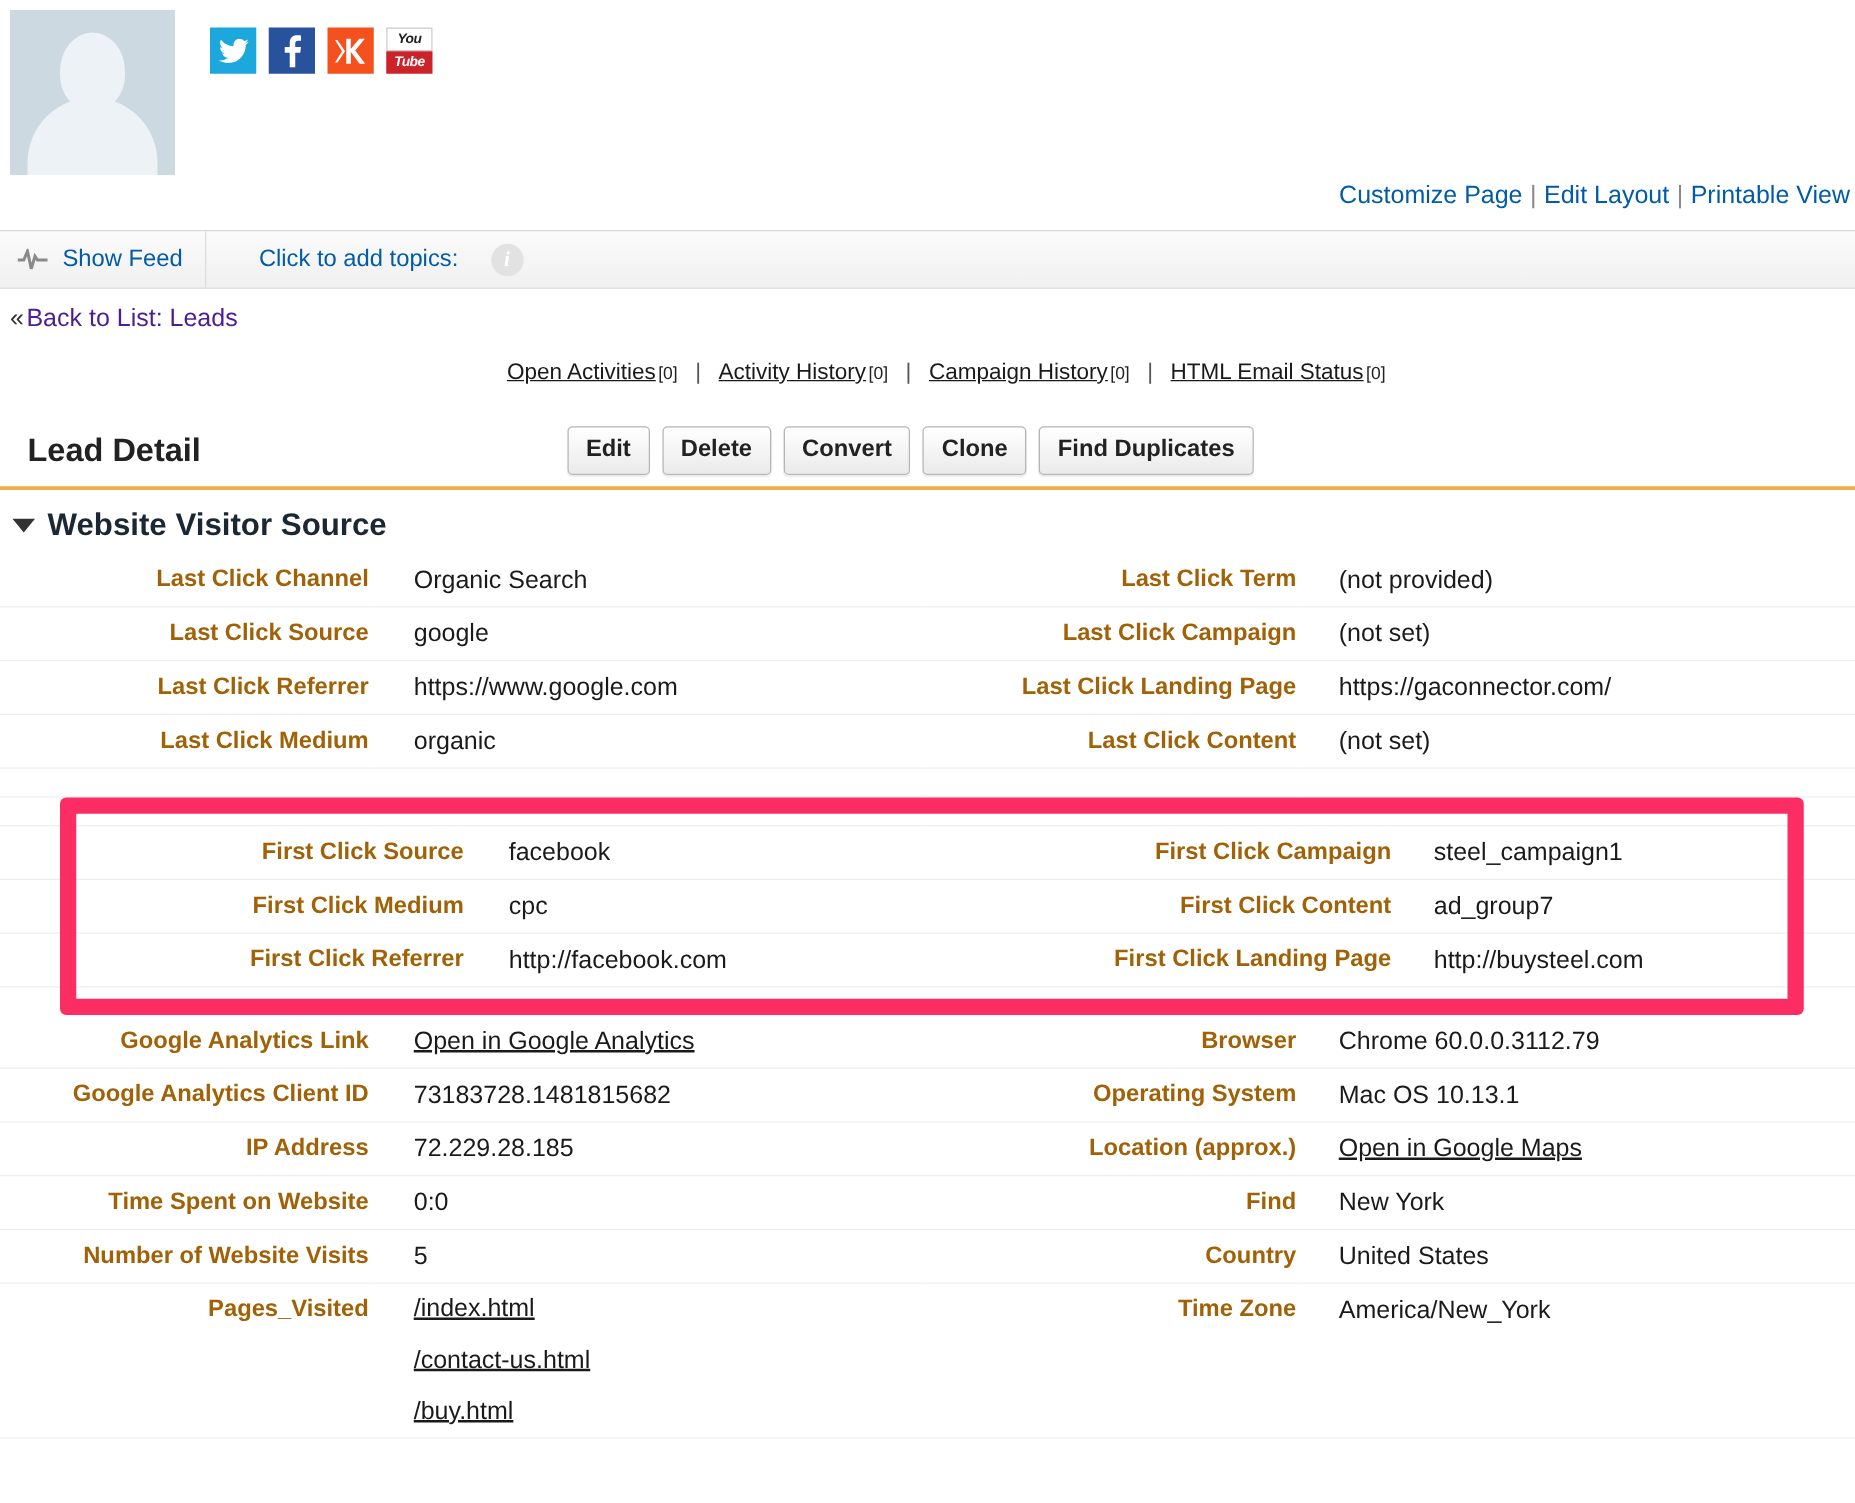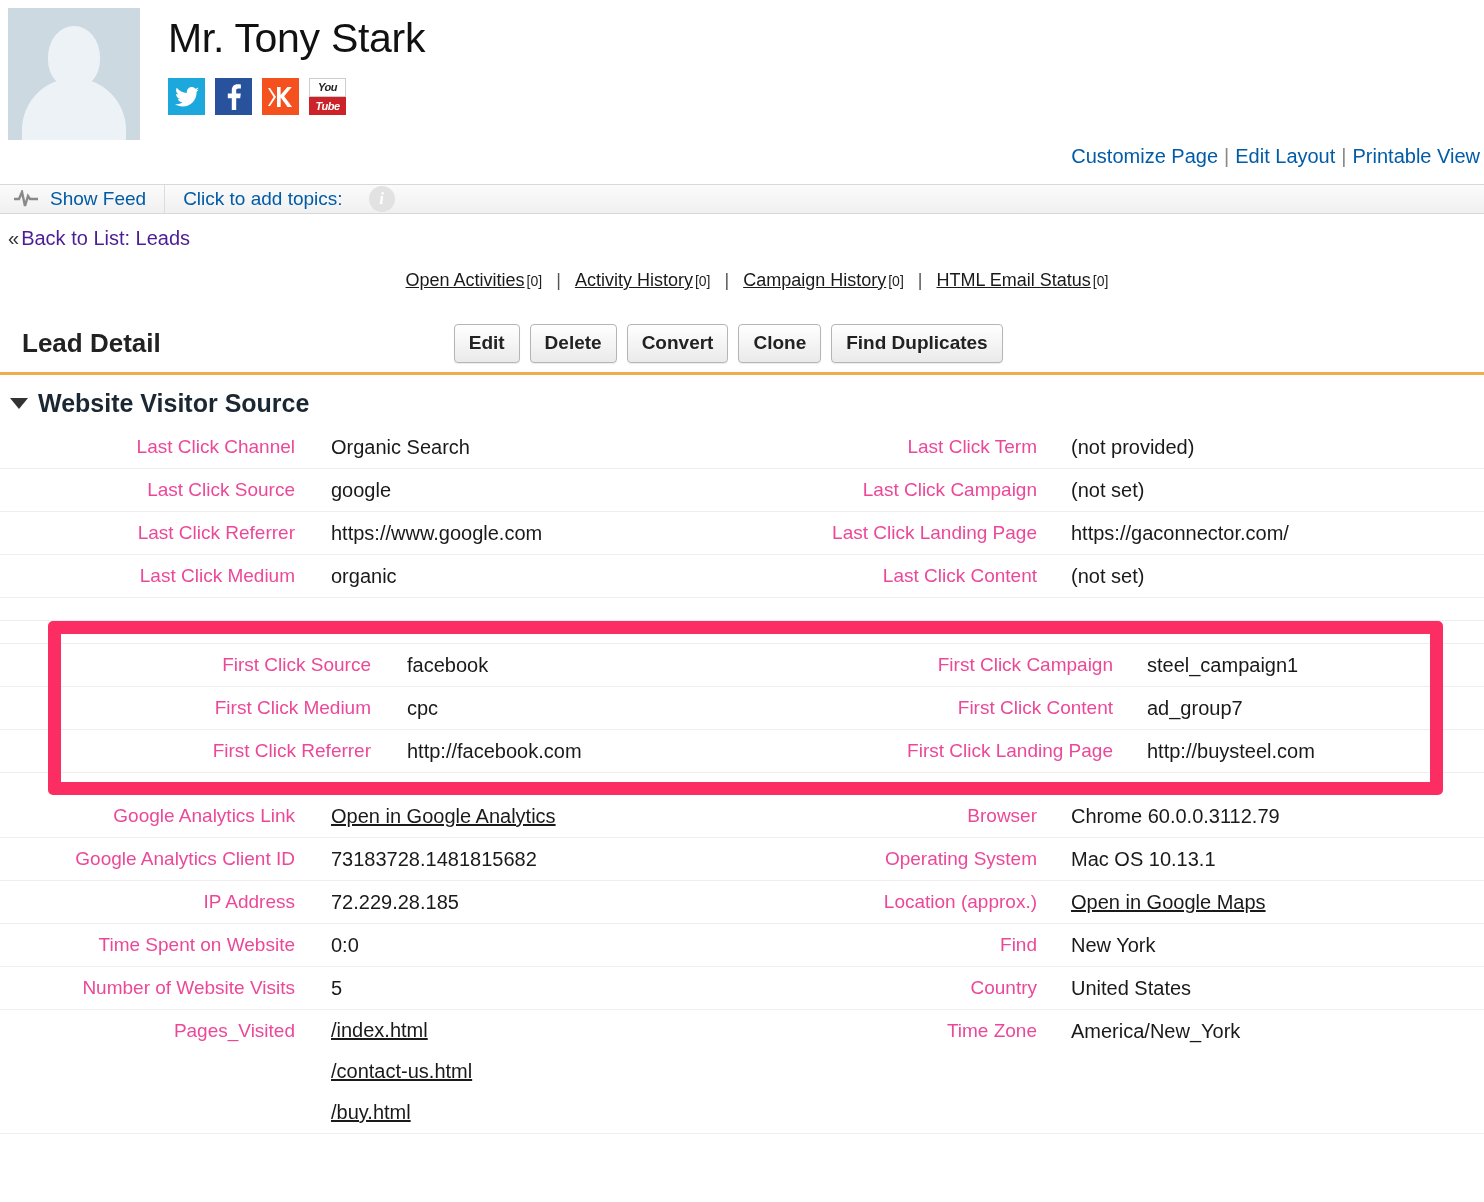--- a/index.html
+++ b/index.html
@@ -129,28 +129,29 @@
     cursor: pointer;
   }
   .top-links .sep {
     color: #888888;
     padding: 0 6px;
   }
 
   
   .feedbar {
     margin-top: 16px;
-    height: 30px;
+    height: 47px;
     background: linear-gradient(#fbfbfb, #f0f0f0);
     border-top: 1px solid #d8d8d8;
     border-bottom: 1px solid #d8d8d8;
     display: flex;
     align-items: flex-end;
     width: 100%;
     box-sizing: border-box;
+    gap: 24px;
   }
   .feed-btn {
     display: flex;
     align-items: center;
     height: 100%;
     padding: 0 18px 0 14px;
     border-right: 1px solid #dcdcdc;
     cursor: pointer;
   }
   .feed-icon { margin-right: 10px; display: block; }
@@ -293,22 +294,22 @@
     padding: 0;
     vertical-align: top;
     height: 42px;
   }
   .dtable tr { border-bottom: 1px solid #eeeeee; }
   .dtable tr.no-rule { border-bottom: none; }
   .lbl {
     width: 295px;
     text-align: right;
     font-size: 19px;
-    font-weight: normal;
-    color: #ec4899;
+    font-weight: bold;
+    color: #a16207;
     padding-right: 0px !important;
     line-height: 42px;
     white-space: nowrap;
   }
   .val {
     font-size: 20px;
     color: #1a1a1a;
     padding-left: 36px !important;
     line-height: 42px;
     white-space: nowrap;
@@ -351,21 +352,20 @@
 </style>
 </head>
 <body>
 
 <div class="header">
   <div class="avatar">
     <div class="head"></div>
     <div class="body"></div>
   </div>
   <div class="header-right">
-    <div class="lead-name">Mr. Tony Stark</div>
     <div class="social-row">
       <div class="social s-twitter">
         <svg width="24" height="20" viewBox="0 0 24 20">
             <path fill="#ffffff" d="M24 2.4c-.9.4-1.8.7-2.8.8 1-.6 1.8-1.6 2.2-2.7-.9.6-2 1-3.1 1.2C19.4.6 18.1 0 16.7 0c-2.7 0-4.9 2.2-4.9 4.9 0 .4 0 .8.1 1.1C7.8 5.8 4.1 3.8 1.7.8c-.4.7-.6 1.6-.6 2.5 0 1.7.9 3.2 2.2 4.1-.8 0-1.6-.2-2.2-.6v.1c0 2.4 1.7 4.4 3.9 4.8-.4.1-.8.2-1.3.2-.3 0-.6 0-.9-.1.6 2 2.4 3.4 4.6 3.4-1.7 1.3-3.8 2.1-6.1 2.1-.4 0-.8 0-1.2-.1 2.2 1.4 4.8 2.2 7.5 2.2 9.1 0 14-7.5 14-14v-.6c1-.7 1.8-1.6 2.4-2.5z"></path>
           </svg>
       </div>
       <div class="social s-facebook">
         <svg width="14" height="26" viewBox="0 0 14 26">
             <path fill="#ffffff" d="M9.2 26V14.2h4l.6-4.6h-4.6V6.7c0-1.3.4-2.2 2.3-2.2h2.4V.4C13.5.3 12.1.2 10.5.2 7.1.2 4.8 2.3 4.8 6.2v3.4H.8v4.6h4V26h4.4z"></path>
           </svg>

